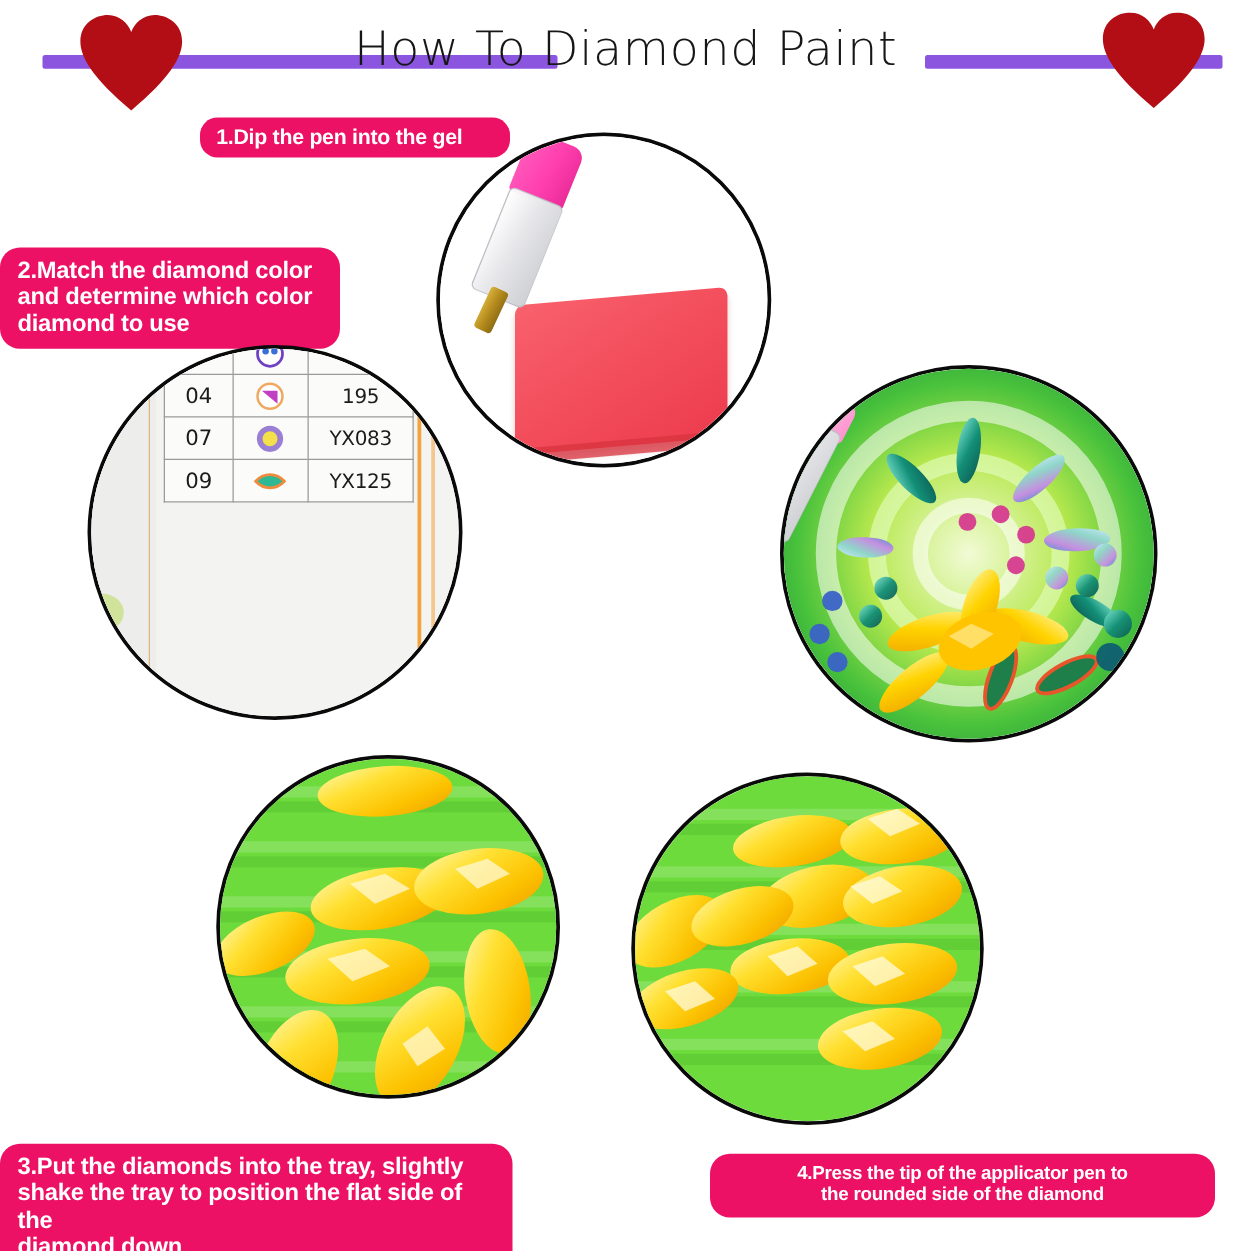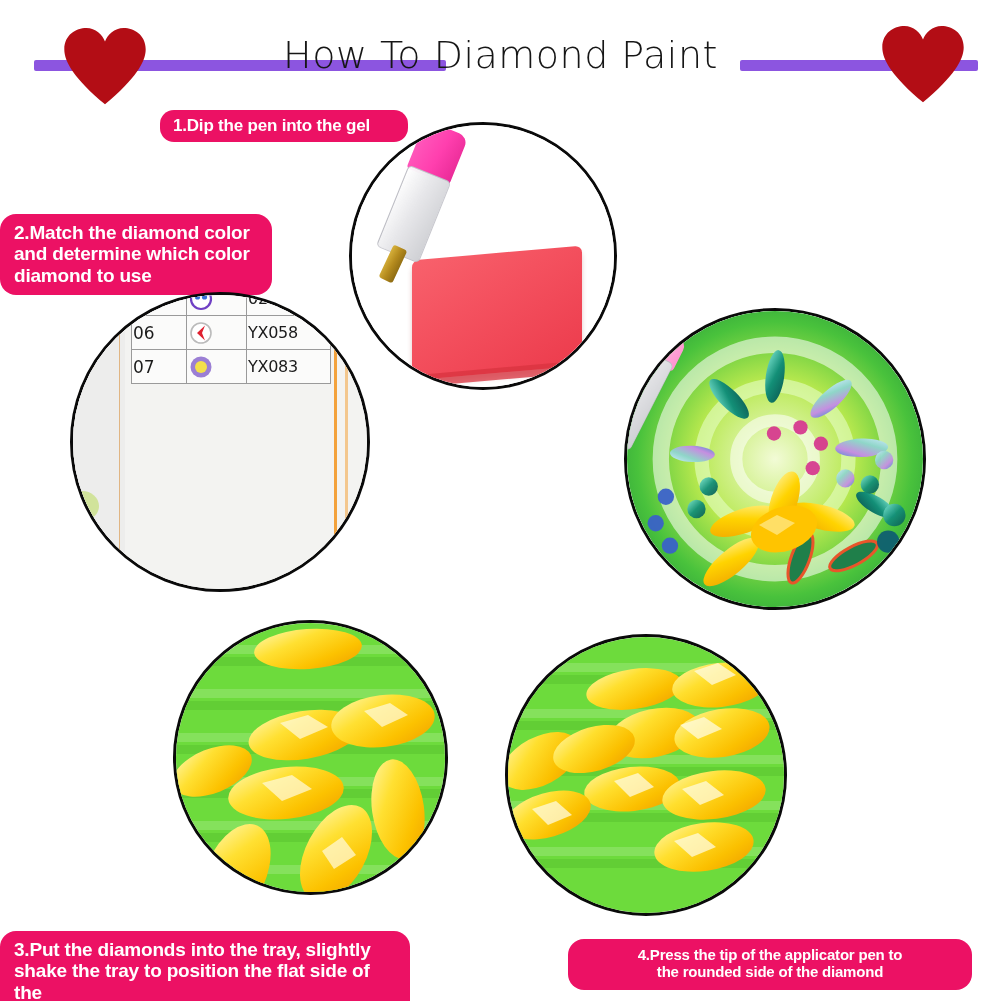--- a/index.html
+++ b/index.html
@@ -4,21 +4,21 @@
 <title>How To Diamond Paint</title>
 <style>
   html,body{margin:0;padding:0;}
   body{
     width:1001px;height:1001px;
     background:#ffffff;
     font-family:"Liberation Sans","DejaVu Sans",sans-serif;
     overflow:hidden;
     position:relative;
   }
-  .stage{position:absolute;inset:0;margin-top:16px;}
+  .stage{position:absolute;inset:0;}
 
   
   .hdr-line{position:absolute;height:11px;background:#8c55e0;border-radius:2px;}
   .hdr-line.left{left:34px;top:44px;width:412px;}
   .hdr-line.right{left:740px;top:44px;width:238px;}
   .heart{position:absolute;width:86px;height:78px;}
   .heart svg{display:block;width:100%;height:100%;}
   .heart.left{left:62px;top:12px;}
   .heart.right{left:880px;top:10px;}
   .title{
@@ -103,21 +103,21 @@
   .chart-sheet .orange-rule{position:absolute;top:0;bottom:0;width:3px;background:#f3a23c;}
   .chart-sheet .orange-rule.a{left:261px;}
   .chart-sheet .orange-rule.b{left:272px;opacity:.55;}
   .chart-sheet .thin-rule{position:absolute;left:46px;top:0;bottom:0;width:1px;background:#e0b583;}
   .ctable{position:absolute;left:58px;top:-14px;width:200px;border-collapse:collapse;}
   .ctable td{
     border:1px solid #9a9a9a;
     height:31px;
     font-size:17px;color:#1b1b1b;
     font-family:"DejaVu Sans","Liberation Sans",sans-serif;
-    text-align:left;vertical-align:middle;
+    text-align:center;vertical-align:middle;
     background:#fbfbfa;
   }
   .ctable td.num{width:50px;font-weight:500;}
   .ctable td.sym{width:55px;}
   .ctable td.code{width:78px;font-size:16px;letter-spacing:-.3px;}
   .symwrap{display:inline-block;width:26px;height:26px;position:relative;vertical-align:middle;}
   .symwrap svg{position:absolute;left:0;top:0;}
   .blot{position:absolute;border-radius:50%;opacity:.5;}
 
   
@@ -187,38 +187,47 @@
               <td class="sym">
                 <span class="symwrap"><svg width="26" height="26" viewBox="0 0 26 26">
                   <circle cx="13" cy="13" r="10" fill="#fff" stroke="#6f3fc4" stroke-width="2.2"></circle>
                   <circle cx="9.5" cy="11" r="2.6" fill="#3a6fd8"></circle>
                       <circle cx="16.5" cy="11" r="2.6" fill="#3a6fd8"></circle>
                 </svg></span>
               </td>
               <td class="code">028</td>
             </tr>
             <tr>
-              <td class="num">06</td>
+              <td class="num">04</td>
               <td class="sym">
                 <span class="symwrap"><svg width="26" height="26" viewBox="0 0 26 26">
-                  <circle cx="13" cy="13" r="10" fill="#fff" stroke="#bbbbbb" stroke-width="1.6"></circle>
-                  <path d="M17 5.5 L9 13 L17 20.5 L14 13 Z" fill="#e02030"></path>
+                  <circle cx="13" cy="13" r="10" fill="#fff" stroke="#f0a860" stroke-width="2"></circle>
+                  <path d="M6.5 8.5 L19 8.5 L19 19 Z" fill="#c13fc1"></path>
                 </svg></span>
               </td>
-              <td class="code">YX058</td>
+              <td class="code">195</td>
             </tr>
             <tr>
               <td class="num">07</td>
               <td class="sym">
                 <span class="symwrap"><svg width="26" height="26" viewBox="0 0 26 26">
                   <circle cx="13" cy="13" r="10.5" fill="#9b7fd4"></circle>
                   <circle cx="13" cy="13" r="6" fill="#f3e04a"></circle>
                 </svg></span>
               </td>
               <td class="code">YX083</td>
+            </tr>
+            <tr>
+              <td class="num">09</td>
+              <td class="sym">
+                <span class="symwrap"><svg width="26" height="26" viewBox="0 0 26 26">
+                  <path d="M1.5 13 C 8 6, 18 6, 24.5 13 C 18 20, 8 20, 1.5 13 Z" fill="#2fb894" stroke="#f08a3c" stroke-width="2.2"></path>
+                </svg></span>
+              </td>
+              <td class="code">YX125</td>
             </tr>
           </tbody>
         </table>
       </div>
     </div>
   </div>
 
 
   <div class="circ" id="photo5">
     <div class="inner">

